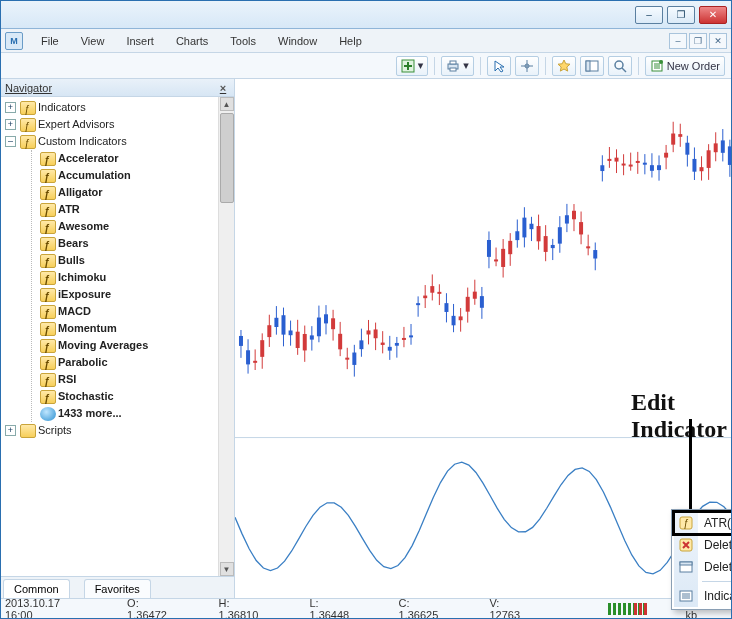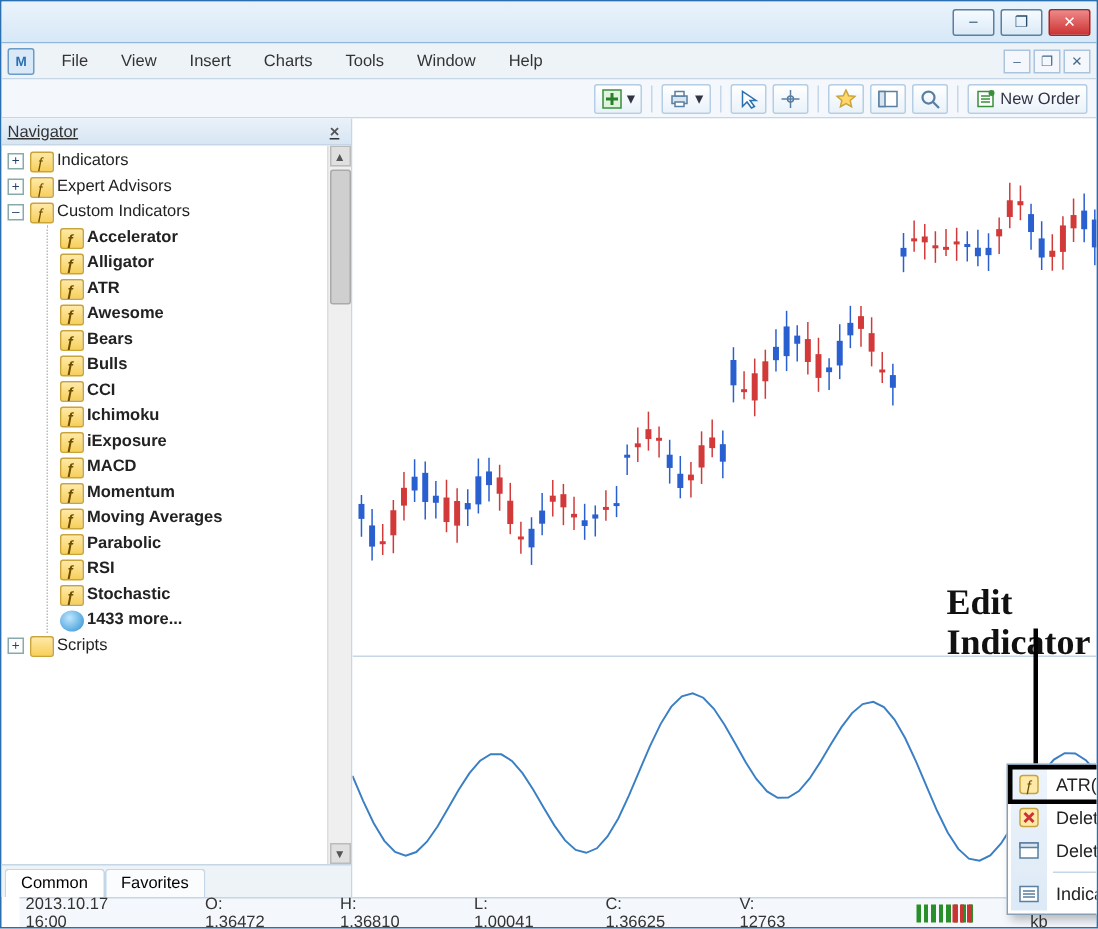--- a/index.html
+++ b/index.html
@@ -132,21 +132,21 @@
     display:flex;flex-direction:column;justify-content:space-between;align-items:center;
   }
   .scroll-btn{width:14px;height:14px;background:#e0e0e0;border:1px solid #bbb;display:flex;align-items:center;justify-content:center;font-size:8px;color:#555;}
   .scroll-thumb{width:14px;height:90px;background:#cfcfcf;border:1px solid #aaa;border-radius:2px;margin-top:2px;}
   .nav-tabs {
     height:22px;border-top:1px solid #c5d6e6;background:#eef3f8;
     display:flex;align-items:flex-end;padding-left:2px;
   }
   .nav-tab {
     padding:3px 10px;border:1px solid #c5d6e6;border-bottom:none;
-    background:#fafcfe;font-size:11px;margin-right:0;
+    background:#fafcfe;font-size:11px;margin-right:14px;
     border-top-left-radius:3px;border-top-right-radius:3px;
   }
   .nav-tab.active{background:#fff;}
   
   .chart-area { flex:1; position:relative; background:#fff; }
   .chart-canvas { position:absolute; inset:0; }
   
   .context-menu {
     position:absolute;
     left: 436px; top: 430px;
@@ -186,21 +186,21 @@
     position:absolute;
     left: 454px; top: 340px;
     width: 3px; height: 92px;
     background:#000;
     z-index:40;
   }
   
   .statusbar {
     height:20px;border-top:1px solid #c5d6e6;background:#f4f8fc;
     display:flex;align-items:center;gap:38px;padding:0 4px;
-    font-size:11px;color:#333;margin-left:12px;
+    font-size:11px;color:#333;
   }
   .statusbar .spacer{flex:1;}
   .bars-ic{display:inline-block;width:40px;height:12px;
     background:repeating-linear-gradient(90deg,#2a8f2a 0 3px,transparent 3px 5px);
     position:relative;}
   .bars-ic::after{content:"";position:absolute;right:0;top:0;width:14px;height:12px;
     background:repeating-linear-gradient(90deg,#c33 0 3px,transparent 3px 5px);}
 </style>
 </head>
 <body>
@@ -323,41 +323,41 @@
           <span class="node-ic fx"></span>
           <span class="tree-label">Custom Indicators</span>
         </div>
         <div class="tree-children" id="custom-children">
             <div class="tree-row">
               <span class="node-ic fx"></span>
               <span class="tree-label">Accelerator</span>
             </div>
             <div class="tree-row">
               <span class="node-ic fx"></span>
+              <span class="tree-label">Accumulation</span>
+            </div>
+            <div class="tree-row">
+              <span class="node-ic fx"></span>
               <span class="tree-label">Alligator</span>
             </div>
             <div class="tree-row">
               <span class="node-ic fx"></span>
               <span class="tree-label">ATR</span>
             </div>
             <div class="tree-row">
               <span class="node-ic fx"></span>
               <span class="tree-label">Awesome</span>
             </div>
             <div class="tree-row">
               <span class="node-ic fx"></span>
               <span class="tree-label">Bears</span>
             </div>
             <div class="tree-row">
               <span class="node-ic fx"></span>
               <span class="tree-label">Bulls</span>
-            </div>
-            <div class="tree-row">
-              <span class="node-ic fx"></span>
-              <span class="tree-label">CCI</span>
             </div>
             <div class="tree-row">
               <span class="node-ic fx"></span>
               <span class="tree-label">Ichimoku</span>
             </div>
             <div class="tree-row">
               <span class="node-ic fx"></span>
               <span class="tree-label">iExposure</span>
             </div>
             <div class="tree-row">
@@ -607,19 +607,19 @@
 
       </div>
     </div>
   </div>
 </div>
 
 <div class="statusbar">
   <span>2013.10.17 16:00</span>
   <span>O: 1.36472</span>
   <span>H: 1.36810</span>
-  <span>L: 1.00041</span>
+  <span>L: 1.36448</span>
   <span>C: 1.36625</span>
   <span>V: 12763</span>
   <span class="spacer"></span>
   <span class="bars-ic"></span>
   <span>188/0 kb</span>
 </div>
 
 </body></html>

